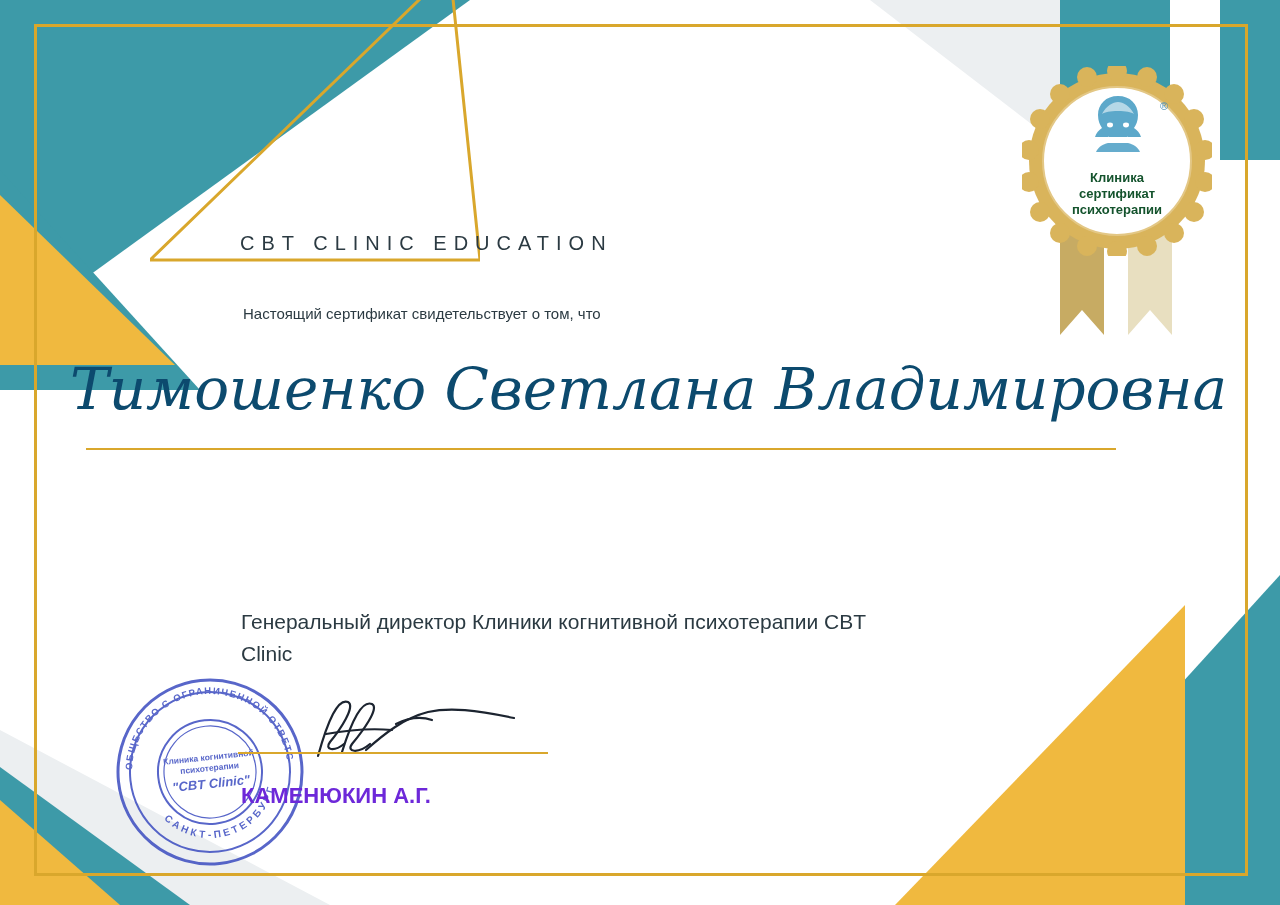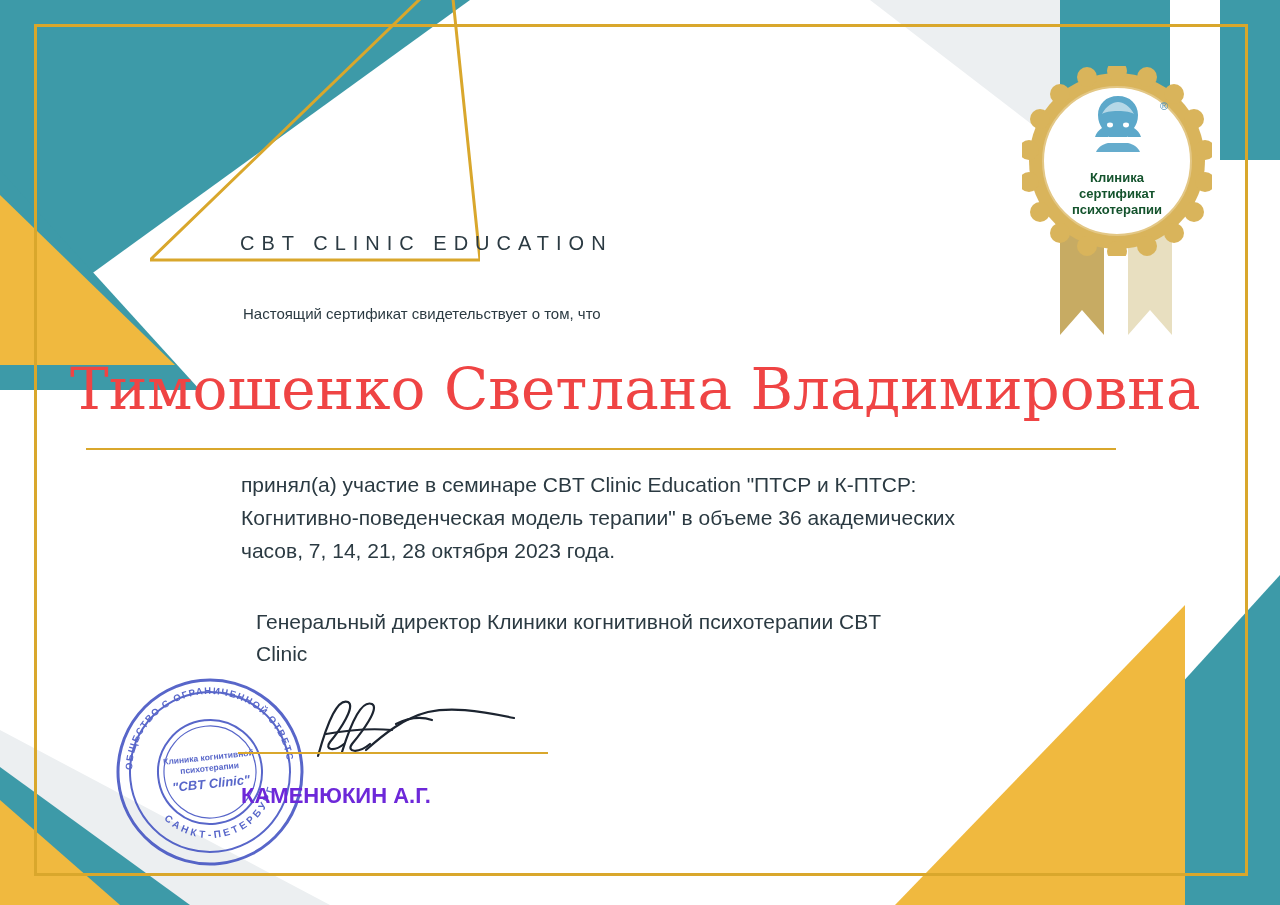--- a/index.html
+++ b/index.html
@@ -156,22 +156,23 @@
     left: 243px; top: 305px;
     font-size: 15px;
     color: #2b3a42;
   }
   .recipient {
     position: absolute;
     left: 70px; top: 355px;
     width: 1060px;
     text-align: center;
     font-family: "DejaVu Serif", serif;
+    font-style: italic;
     font-size: 58px;
-    color: #ef4444;
+    color: #0c4a6e;
     white-space: nowrap;
   }
   .recipient-rule {
     position: absolute;
     left: 86px; top: 448px;
     width: 1030px; height: 2px;
     background: #d9a72c;
   }
   .body-text {
     position: absolute;
@@ -181,21 +182,20 @@
     line-height: 33px;
     color: #2b3a42;
   }
   .signer-role {
     position: absolute;
     left: 241px; top: 606px;
     width: 640px;
     font-size: 21px;
     line-height: 32px;
     color: #2b3a42;
-    margin-left: 15px;
   }
   .signature-line {
     position: absolute;
     left: 238px; top: 752px;
     width: 310px; height: 2px;
     background: #d9a72c;
   }
   .signer-name {
     position: absolute;
     left: 241px; top: 783px;
@@ -332,21 +332,20 @@
     <div>Клиника</div>
     <div>сертификат</div>
     <div>психотерапии</div>
   </div>
 
   <div class="content">
     <div class="subtitle">CBT CLINIC EDUCATION</div>
     <div class="intro">Настоящий сертификат свидетельствует о том, что</div>
     <div class="recipient">Тимошенко Светлана Владимировна</div>
     <div class="recipient-rule"></div>
-    <div class="body-text">принял(а) участие в семинаре CBT Clinic Education "ПТСР и К-ПТСР: Когнитивно-поведенческая модель терапии" в объеме 36 академических часов, 7, 14, 21, 28 октября 2023 года.</div>
     <div class="signer-role">Генеральный директор Клиники когнитивной психотерапии CBT Clinic</div>
     <div class="signature-line"></div>
     <div class="signer-name">КАМЕНЮКИН А.Г.</div>
   </div>
 
   <svg class="signature" viewBox="0 0 230 80">
     <g fill="none" stroke="#1c2430" stroke-width="2.2" stroke-linecap="round">
       <path d="M18 66 C28 30, 38 8, 48 12 C56 16, 40 40, 30 52 C24 60, 34 62, 44 54"></path>
       <path d="M42 62 C52 30, 62 10, 72 14 C80 18, 62 42, 52 54 C46 62, 58 64, 70 54"></path>
       <path d="M26 44 C48 40, 70 38, 92 40"></path>

